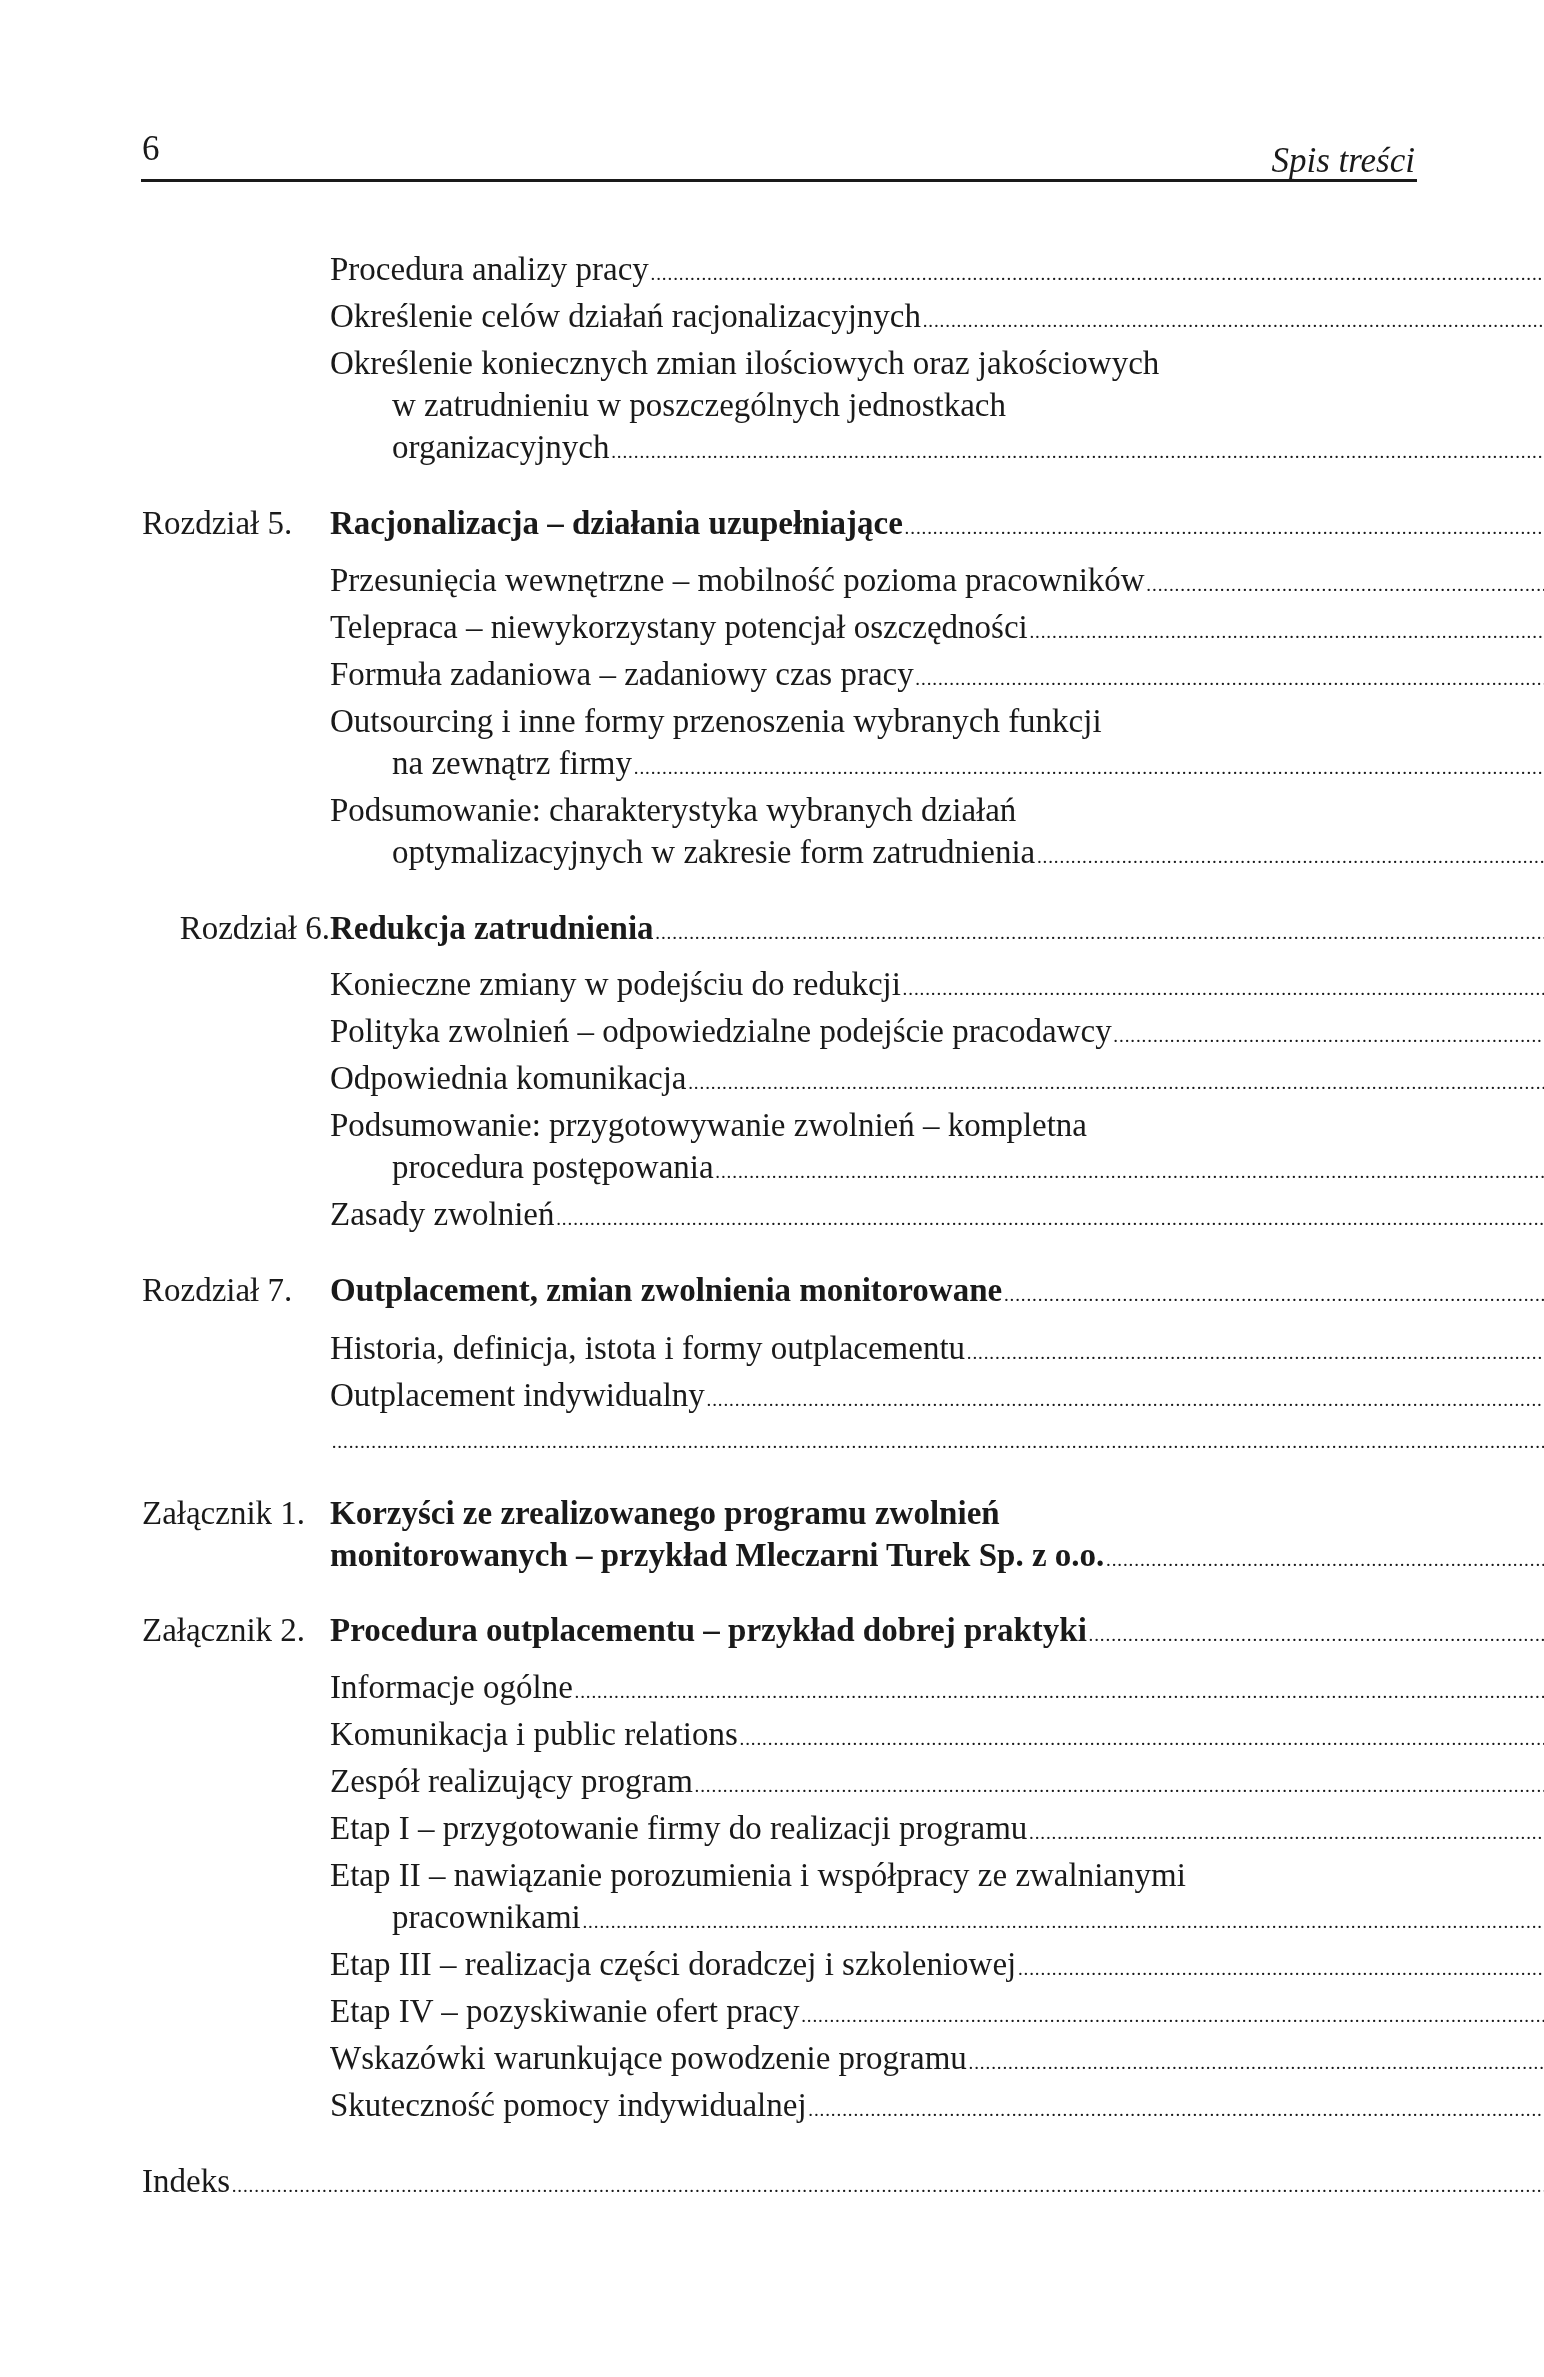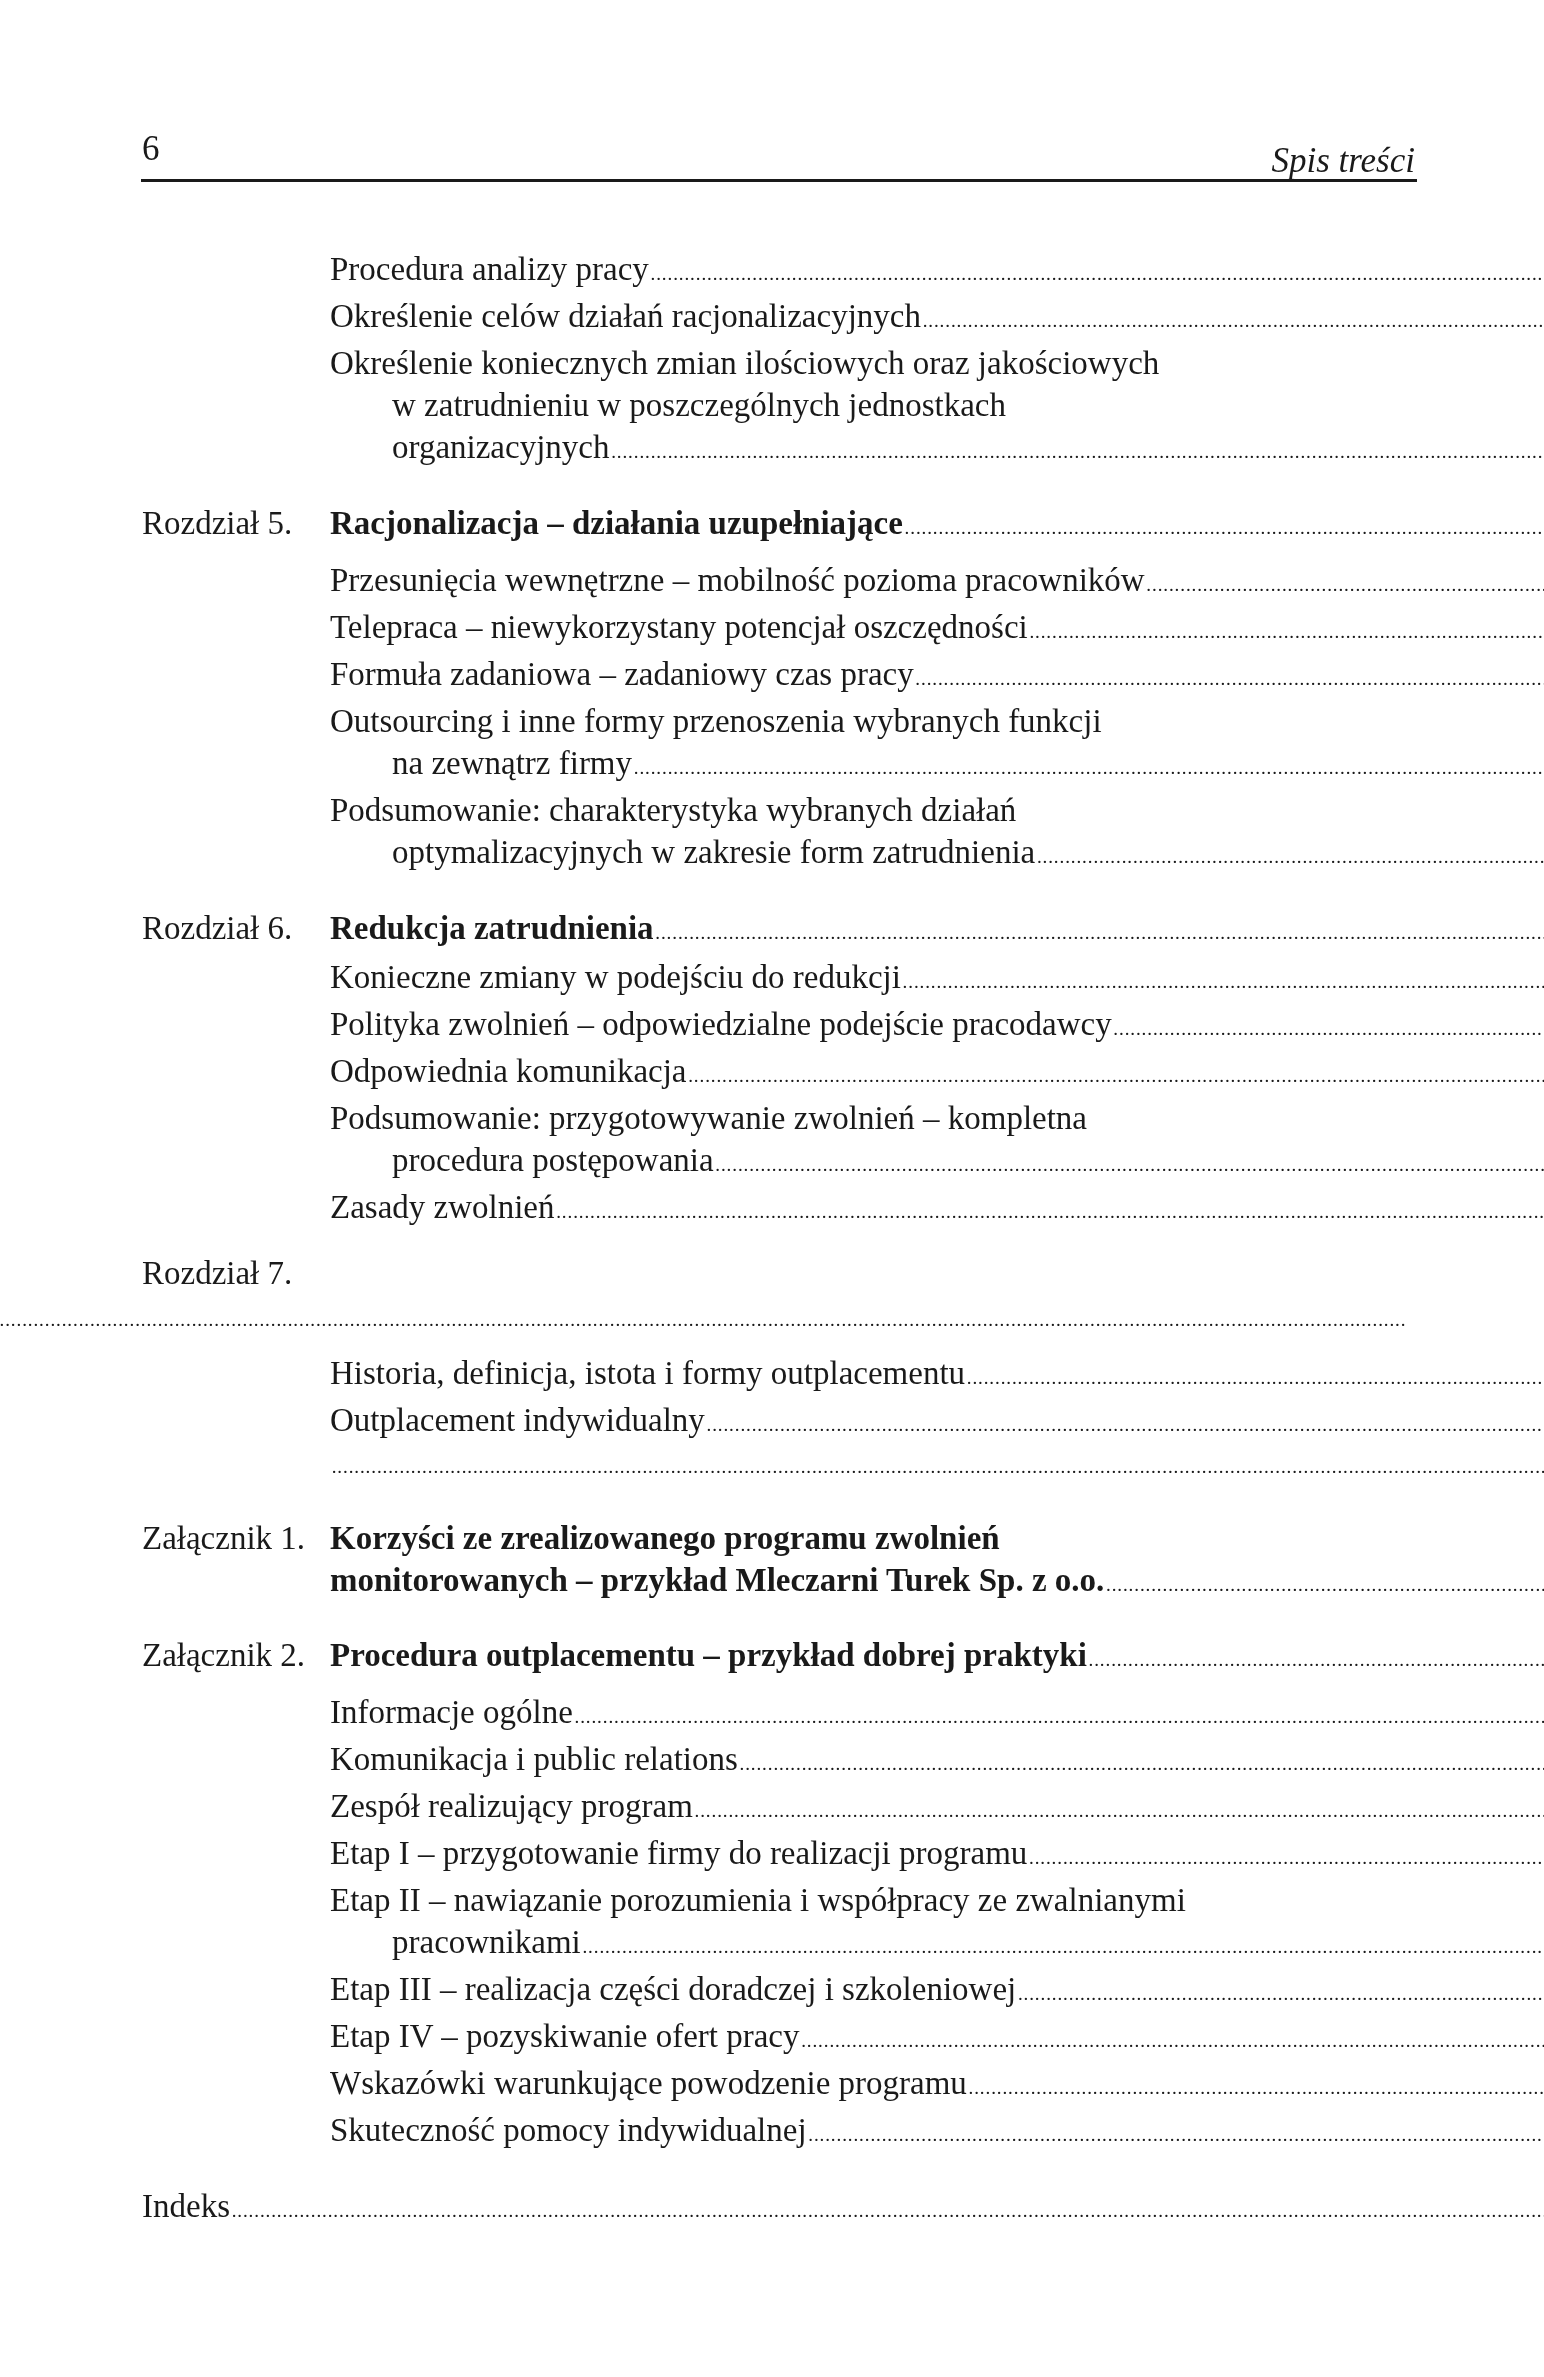--- a/index.html
+++ b/index.html
@@ -111,21 +111,21 @@
       <div class="body" style="margin-left: 188px;">
         <div class="line">
           <span class="txt">Podsumowanie: charakterystyka wybranych działań</span>
         </div>
         <div class="line cont">
           <span class="txt">optymalizacyjnych w zakresie form zatrudnienia</span>
           <span class="dots"></span>
         </div>
       </div>
     </div>
-    <div class="entry chapter" style="margin-top: 29px; margin-bottom: 2px;">
+    <div class="entry chapter" style="margin-top: 29px; margin-bottom: 9px; text-align: right;">
       <span class="label" style="align-self: flex-start;">Rozdział 6.</span>
       <div class="body">
         <div class="line">
           <span class="txt">Redukcja zatrudnienia</span>
           <span class="dots"></span>
         </div>
       </div>
     </div>
     <div class="entry sub" style="margin-top: 0px;">
       <div class="body" style="margin-left: 188px;">
@@ -163,21 +163,21 @@
       </div>
     </div>
     <div class="entry sub">
       <div class="body" style="margin-left: 188px;">
         <div class="line">
           <span class="txt">Zasady zwolnień</span>
           <span class="dots"></span>
         </div>
       </div>
     </div>
-    <div class="entry chapter" style="margin-top: 19px; margin-bottom: 10.4px; flex-direction: column;">
+    <div class="entry chapter" style="margin-top: 29px; margin-bottom: 10.4px;">
       <span class="label" style="align-self: flex-start;">Rozdział 7.</span>
       <div class="body">
         <div class="line">
           <span class="txt">Outplacement, zmian zwolnienia monitorowane</span>
           <span class="dots"></span>
         </div>
       </div>
     </div>
     <div class="entry sub" style="margin-top: 0px;">
       <div class="body" style="margin-left: 188px;">

